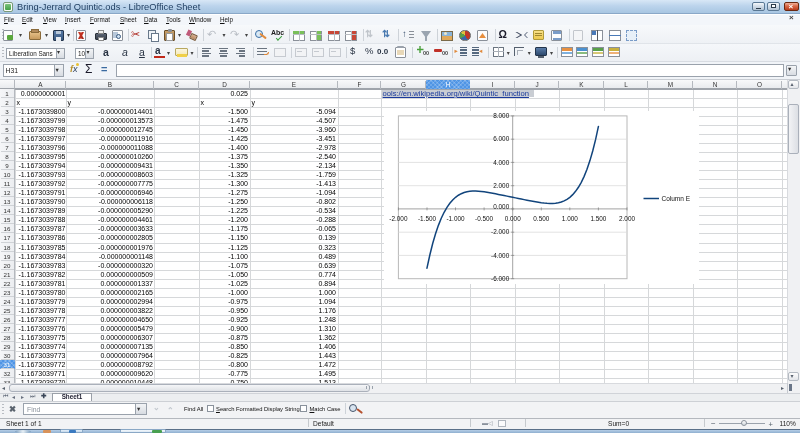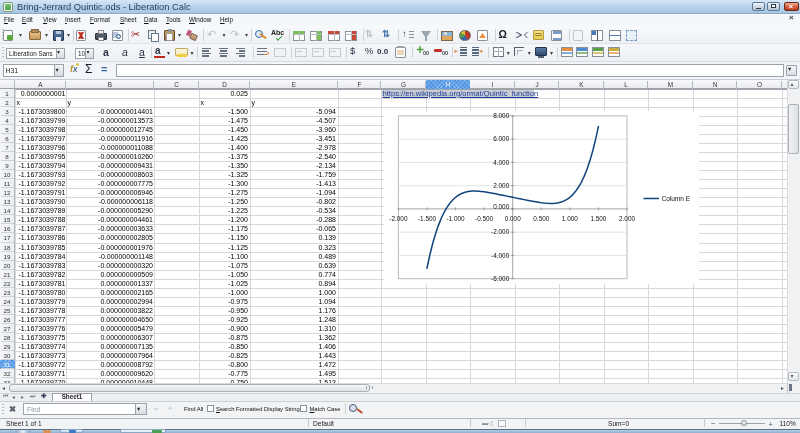--- a/index.html
+++ b/index.html
@@ -2,21 +2,21 @@
 <html><head><meta charset="utf-8"><title>Bring-Jerrard Quintic.ods - LibreOffice Calc</title>
 <style>
 html,body{margin:0;padding:0;}
 body{width:800px;height:433px;position:relative;overflow:hidden;background:#fff;font-family:"Liberation Sans",sans-serif;}
 .a{position:absolute;box-sizing:border-box;}
 </style></head>
 <body>
 <div class="a" style="left:0;top:0;width:800px;height:13.5px;background:linear-gradient(#d8e7f6,#bcd4ec 45%,#a8c6e2);border-bottom:1px solid #8aa8c8;"></div>
 <div class="a" style="left:3px;top:1.5px;width:10px;height:10px;background:linear-gradient(135deg,#eef6ea,#ffffff);border:1px solid #7a9a78;border-radius:2px;"></div>
 <div class="a" style="left:5px;top:3.5px;width:6px;height:6px;background:linear-gradient(#7cc47f,#43a047);border-radius:1px;"></div>
-<div class="a" style="left:17px;top:1.5px;font-size:9.3px;color:#1c3b5e;font-weight:normal;white-space:nowrap;">Bring-Jerrard Quintic.ods - Liberation Calc</div>
+<div class="a" style="left:17px;top:1.5px;font-size:9.3px;color:#1c3b5e;font-weight:normal;white-space:nowrap;">Bring-Jerrard Quintic.ods - LibreOffice Sheet</div>
 <div class="a" style="left:752px;top:1.5px;width:13px;height:9.5px;background:linear-gradient(#f5f8fb,#cfdae6 50%,#b4c4d4);border:1px solid #5a7894;border-radius:2px;"></div>
 <div class="a" style="left:755.5px;top:7.5px;width:5px;height:1.5px;background:#2a3a4a;"></div>
 <div class="a" style="left:767px;top:1.5px;width:13px;height:9.5px;background:linear-gradient(#f5f8fb,#cfdae6 50%,#b4c4d4);border:1px solid #5a7894;border-radius:2px;"></div>
 <div class="a" style="left:770.5px;top:4px;width:5px;height:4px;background:#fff;border:1px solid #2a3a4a;"></div>
 <div class="a" style="left:784px;top:1.5px;width:15px;height:9.5px;background:linear-gradient(#f0b09a,#d96848 45%,#b83c1c);border:1px solid #6a2810;border-radius:2px;"></div>
 <div class="a" style="left:788.5px;top:1.8px;font-size:8px;color:#fff;font-weight:bold;white-space:nowrap;">×</div>
 <div class="a" style="left:0;top:14.5px;width:800px;height:10.5px;background:#f3f6fa;"></div>
 <div class="a" style="left:4px;top:15.8px;font-size:6.3px;color:#111;font-weight:normal;white-space:nowrap;"><span style="text-decoration:underline">F</span>ile</div>
 <div class="a" style="left:22px;top:15.8px;font-size:6.3px;color:#111;font-weight:normal;white-space:nowrap;"><span style="text-decoration:underline">E</span>dit</div>
 <div class="a" style="left:43px;top:15.8px;font-size:6.3px;color:#111;font-weight:normal;white-space:nowrap;"><span style="text-decoration:underline">V</span>iew</div>
@@ -500,21 +500,21 @@
 <div class="a" style="left:276px;top:359.90px;width:60px;height:9.03px;text-align:right;font-size:7.0px;color:#000;line-height:9.83px;white-space:nowrap;">1.472</div>
 <div class="a" style="left:17.5px;top:368.93px;width:48px;height:9.03px;text-align:right;font-size:7.0px;color:#000;line-height:9.83px;white-space:nowrap;">-1.1673039771</div>
 <div class="a" style="left:93px;top:368.93px;width:60px;height:9.03px;text-align:right;font-size:7.0px;color:#000;line-height:9.83px;white-space:nowrap;">0.000000009620</div>
 <div class="a" style="left:188px;top:368.93px;width:60px;height:9.03px;text-align:right;font-size:7.0px;color:#000;line-height:9.83px;white-space:nowrap;">-0.775</div>
 <div class="a" style="left:276px;top:368.93px;width:60px;height:9.03px;text-align:right;font-size:7.0px;color:#000;line-height:9.83px;white-space:nowrap;">1.495</div>
 <div class="a" style="left:17.5px;top:377.96px;width:48px;height:9.03px;text-align:right;font-size:7.0px;color:#000;line-height:9.83px;white-space:nowrap;">-1.1673039770</div>
 <div class="a" style="left:93px;top:377.96px;width:60px;height:9.03px;text-align:right;font-size:7.0px;color:#000;line-height:9.83px;white-space:nowrap;">0.000000010448</div>
 <div class="a" style="left:188px;top:377.96px;width:60px;height:9.03px;text-align:right;font-size:7.0px;color:#000;line-height:9.83px;white-space:nowrap;">-0.750</div>
 <div class="a" style="left:276px;top:377.96px;width:60px;height:9.03px;text-align:right;font-size:7.0px;color:#000;line-height:9.83px;white-space:nowrap;">1.513</div>
 <div class="a" style="left:381.5px;top:89.70px;width:152px;height:7.63px;background:#c9cdd3;"></div>
-<div class="a" style="left:382.5px;top:89.00px;height:9.03px;font-size:7.6px;line-height:9.83px;color:#1a3a9c;text-decoration:underline;white-space:nowrap;">https://en.wikipedia.org/ormat/Quintic_function</div>
+<div class="a" style="left:382.5px;top:89.00px;height:9.03px;font-size:7.6px;line-height:9.83px;color:#1a3a9c;text-decoration:underline;white-space:nowrap;">ools://en.wikipedia.org/wiki/Quintic_function</div>
 <div class="a" style="left:384px;top:111px;width:315px;height:173px;background:#fff;">
     <svg width="315" height="173" style="position:absolute;left:0;top:0;overflow:visible">
 <rect x="14.4" y="4.9" width="228.6" height="162.8" fill="#fff" stroke="#b8b8b8" stroke-width="1"></rect>
 <line x1="14.4" y1="144.4" x2="243.0" y2="144.4" stroke="#dadada" stroke-width="0.8"></line>
       <line x1="14.4" y1="121.2" x2="243.0" y2="121.2" stroke="#dadada" stroke-width="0.8"></line>
       <line x1="14.4" y1="74.7" x2="243.0" y2="74.7" stroke="#dadada" stroke-width="0.8"></line>
       <line x1="14.4" y1="51.4" x2="243.0" y2="51.4" stroke="#dadada" stroke-width="0.8"></line>
       <line x1="14.4" y1="28.2" x2="243.0" y2="28.2" stroke="#dadada" stroke-width="0.8"></line>
 <line x1="14.4" y1="97.9" x2="243.0" y2="97.9" stroke="#8a8a8a" stroke-width="0.8"></line>
 <line x1="128.7" y1="4.9" x2="128.7" y2="167.7" stroke="#8a8a8a" stroke-width="0.8"></line>

